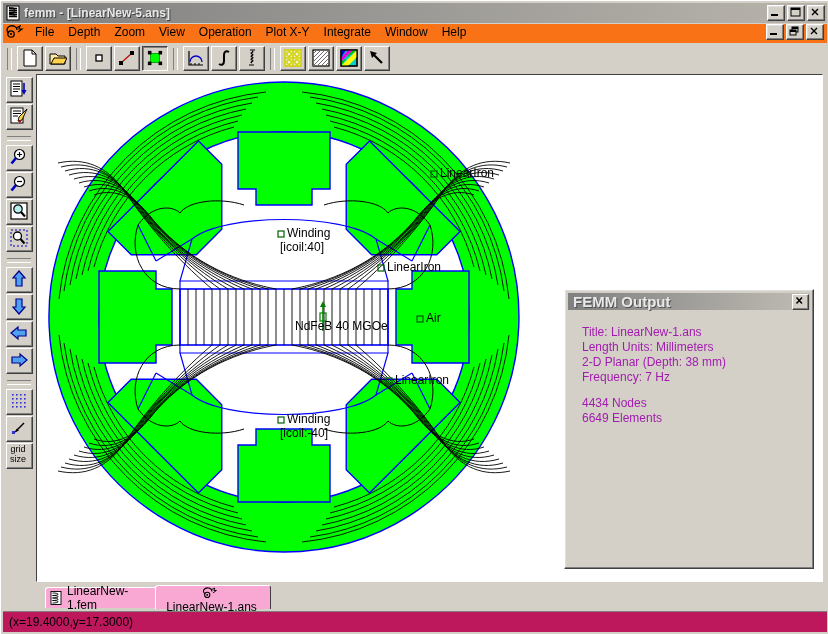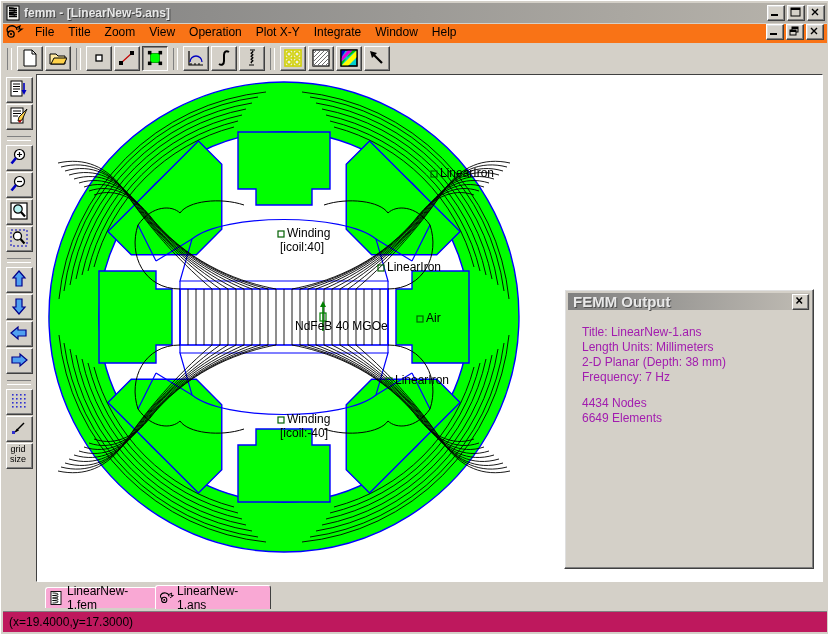--- a/index.html
+++ b/index.html
@@ -95,21 +95,21 @@
 
   
   .tabstrip{position:absolute;left:2px;top:583px;width:824px;height:27px;background:#d4d0c8;}
   .tab{position:absolute;top:3px;height:21px;background:#f9a8d4;
        border-top:1px solid #fff;border-left:1px solid #fff;
        border-right:1px solid #404040;
        border-radius:3px 3px 0 0;
        display:flex;align-items:center;padding:0 7px 0 4px;font-size:12px;cursor:default;
        box-sizing:border-box;}
   .tab.active{top:1px;height:24px;z-index:3;
-              box-shadow:0 0 0 0 #000;}
+              box-shadow:0 0 0 0 #000;flex-direction:column;}
   .tab .ticon{width:13px;height:14px;margin-right:4px;flex:0 0 auto;position:relative;}
 
   
   .statusbar{position:absolute;left:2px;top:610px;width:824px;height:21px;background:#be185d;
              border-top:1px solid #808080;box-sizing:border-box;
              display:flex;align-items:center;}
   .status-text{padding-left:6px;font-size:12px;}
 </style>
 </head>
 <body>
@@ -150,21 +150,21 @@
   <div class="menubar">
     <span class="menu-doc-icon">
       <svg width="18" height="16" viewBox="0 0 18 16">
         <path d="M3 9 a5 4 0 1 1 8 -3" fill="none" stroke="#000" stroke-width="1.3"></path>
         <path d="M10 4 l4 -2 l-1 3 l3 0 l-4 3" fill="none" stroke="#000" stroke-width="1.2"></path>
         <circle cx="5" cy="10" r="3.2" fill="none" stroke="#000" stroke-width="1.3"></circle>
         <circle cx="5" cy="10" r="1.1" fill="#000"></circle>
       </svg>
     </span>
     <span class="menuitem">File</span>
-    <span class="menuitem">Title</span>
+    <span class="menuitem">Depth</span>
     <span class="menuitem">Zoom</span>
     <span class="menuitem">View</span>
     <span class="menuitem">Operation</span>
     <span class="menuitem">Plot X-Y</span>
     <span class="menuitem">Integrate</span>
     <span class="menuitem">Window</span>
     <span class="menuitem">Help</span>
     <span class="mdi-btns">
       <span class="capbtn">
         <svg width="14" height="12">

